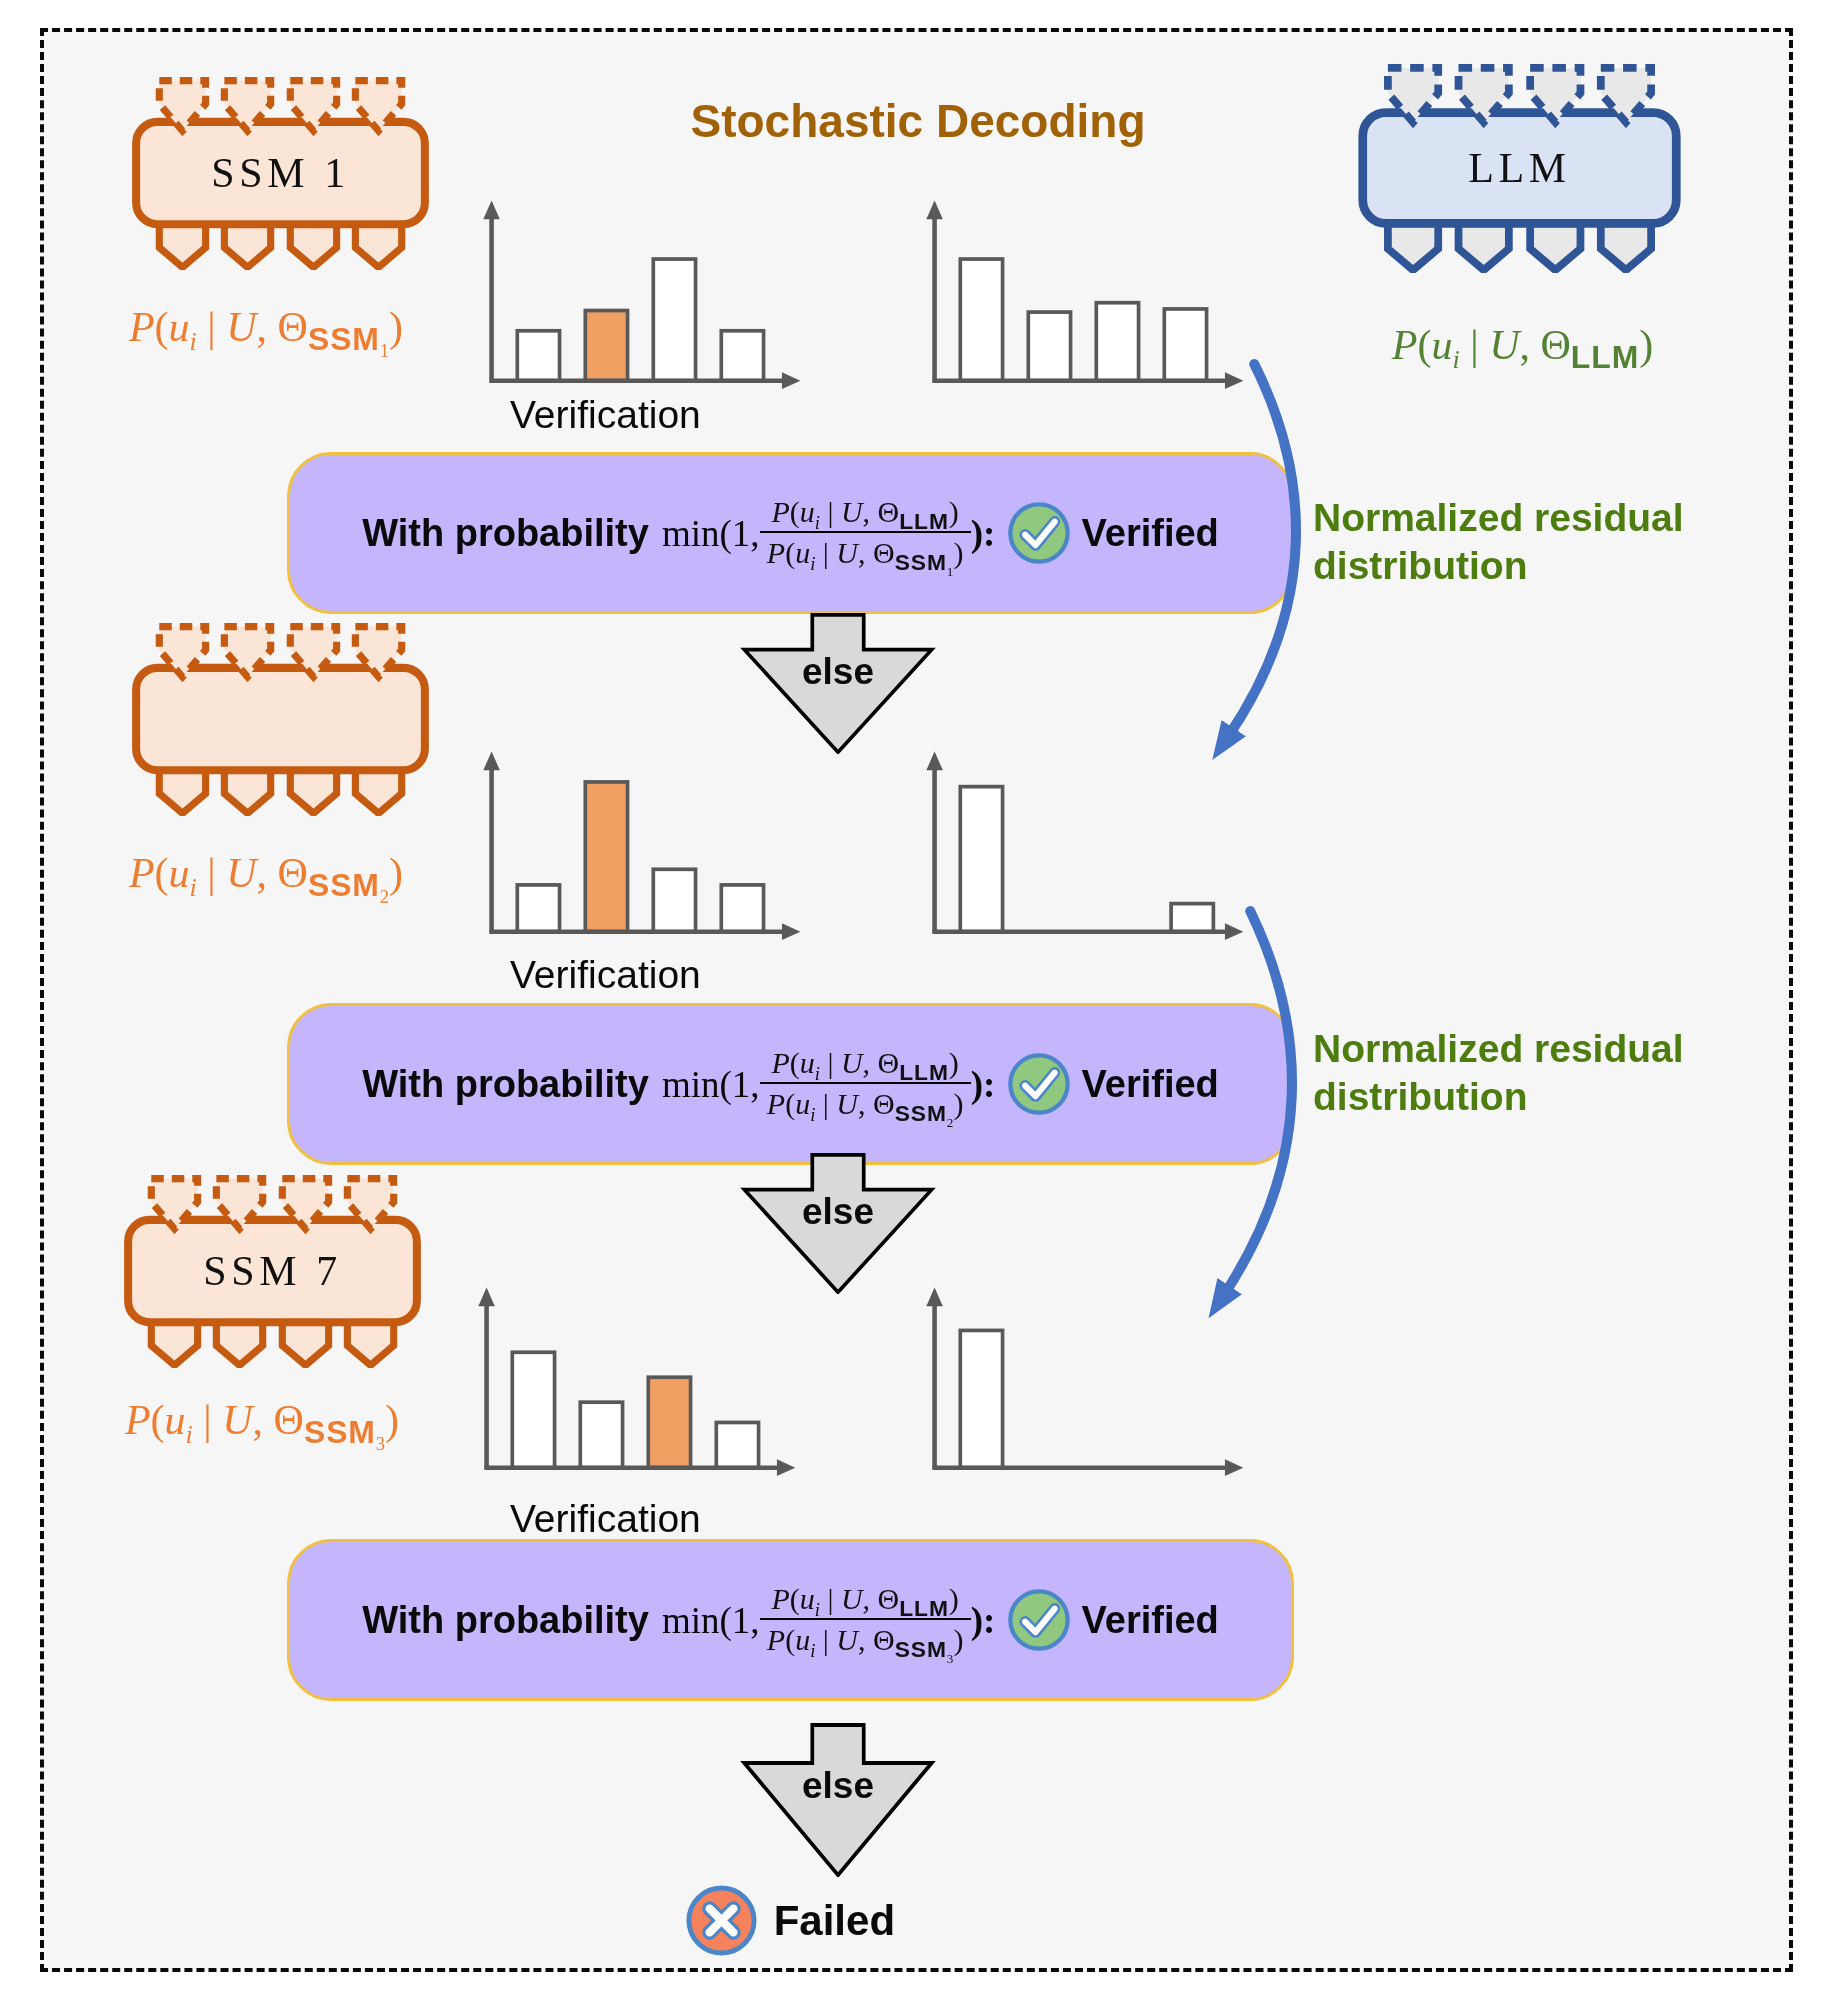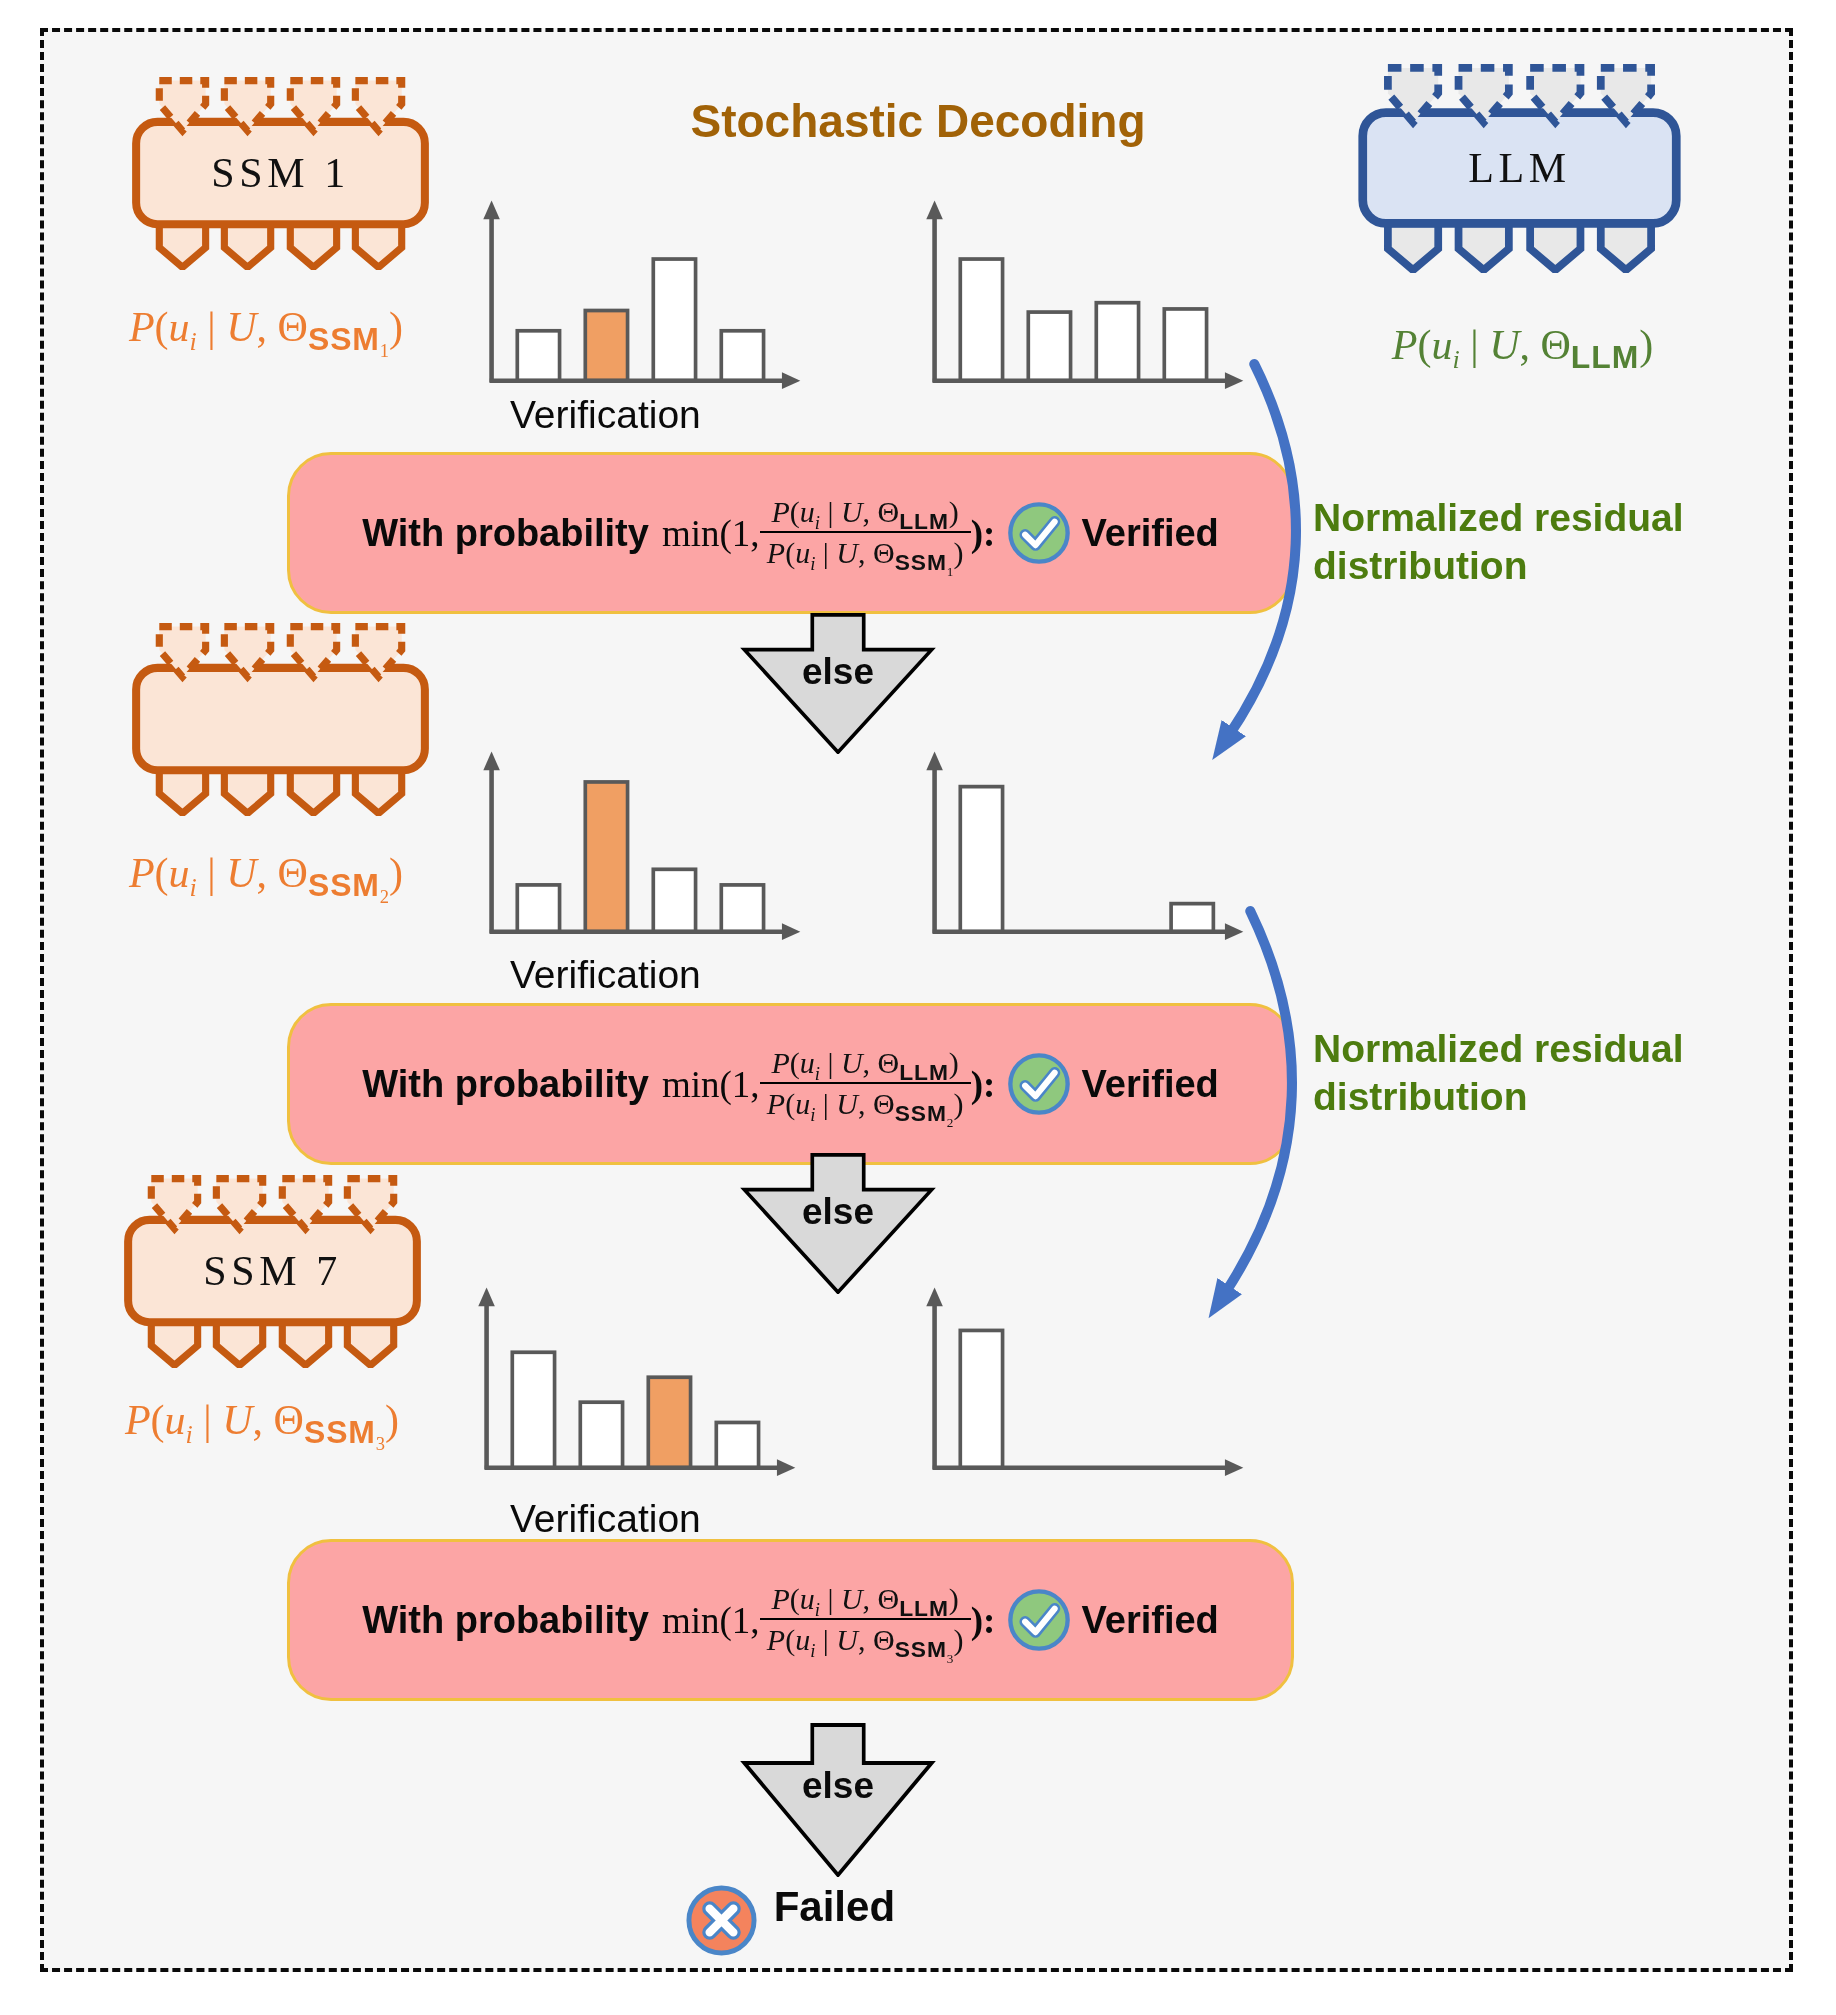--- a/index.html
+++ b/index.html
@@ -35,21 +35,21 @@
   .formula .model sub{font-size:0.58em;font-family:"Liberation Serif",serif;font-weight:400;letter-spacing:0;}
   .f-orange{color:#ED7D31;}
   .f-green{color:#548235;}
 
   
   .chart{position:absolute;}
   .chart svg{width:100%;height:100%;}
 
   
   .vlabel{position:absolute;font-weight:400;font-size:39px;color:#0a0a0a;text-align:left;}
-  .vbox{position:absolute;background:#fca5a5;border:3.7px solid #F0C040;border-radius:44px;
+  .vbox{position:absolute;background:#c4b5fd;border:3.7px solid #F0C040;border-radius:44px;
     display:flex;align-items:center;justify-content:center;}
   .vbox .prefix{font-weight:700;font-size:38px;color:#0a0a0a;margin-right:13px;white-space:nowrap;}
   .vbox .mathrm{font-family:"Liberation Serif",serif;font-size:37px;color:#0a0a0a;}
   .frac{display:inline-flex;flex-direction:column;align-items:center;line-height:1.1;}
   .frac .formula{font-size:30px;}
   .frac .num-wrap{padding:0 7.3px 2.8px;}
   .frac .den-wrap{border-top:2.8px solid #000;padding:2.8px 7.3px 0;}
   .colon{font-weight:700;margin-right:7.3px;}
   .vicon{width:66px;height:66px;margin:0 9.2px 0 3.7px;flex:none;}
   .verified-label{font-weight:700;font-size:38px;color:#0a0a0a;}
@@ -58,21 +58,21 @@
   .else-arrow{position:absolute;}
   .else-arrow svg{position:absolute;left:0;top:0;width:100%;height:100%;}
   .else-poly{fill:#D9D9D9;stroke:#000;stroke-width:4;}
   .else-label{position:absolute;left:0;right:0;top:27%;text-align:center;font-weight:700;font-size:37px;color:#0a0a0a;}
 
   
   .blue-arrow{position:absolute;overflow:visible;}
 
   .nrd{position:absolute;font-weight:700;font-size:39px;line-height:1.22;color:#4d7c0f;text-align:left;}
 
-  .failed-group{position:absolute;display:flex;align-items:flex-start;gap:14.7px;}
+  .failed-group{position:absolute;display:flex;align-items:center;gap:14.7px;}
   .failed-label{font-weight:700;font-size:42px;color:#0a0a0a;}
 </style>
 </head>
 <body>
 
 <div class="frame"></div>
 
 <div class="title">Stochastic Decoding</div>
 
 <div class="chip chip-ssm" style="left:129px;top:77px;width:303px;height:193px;">

